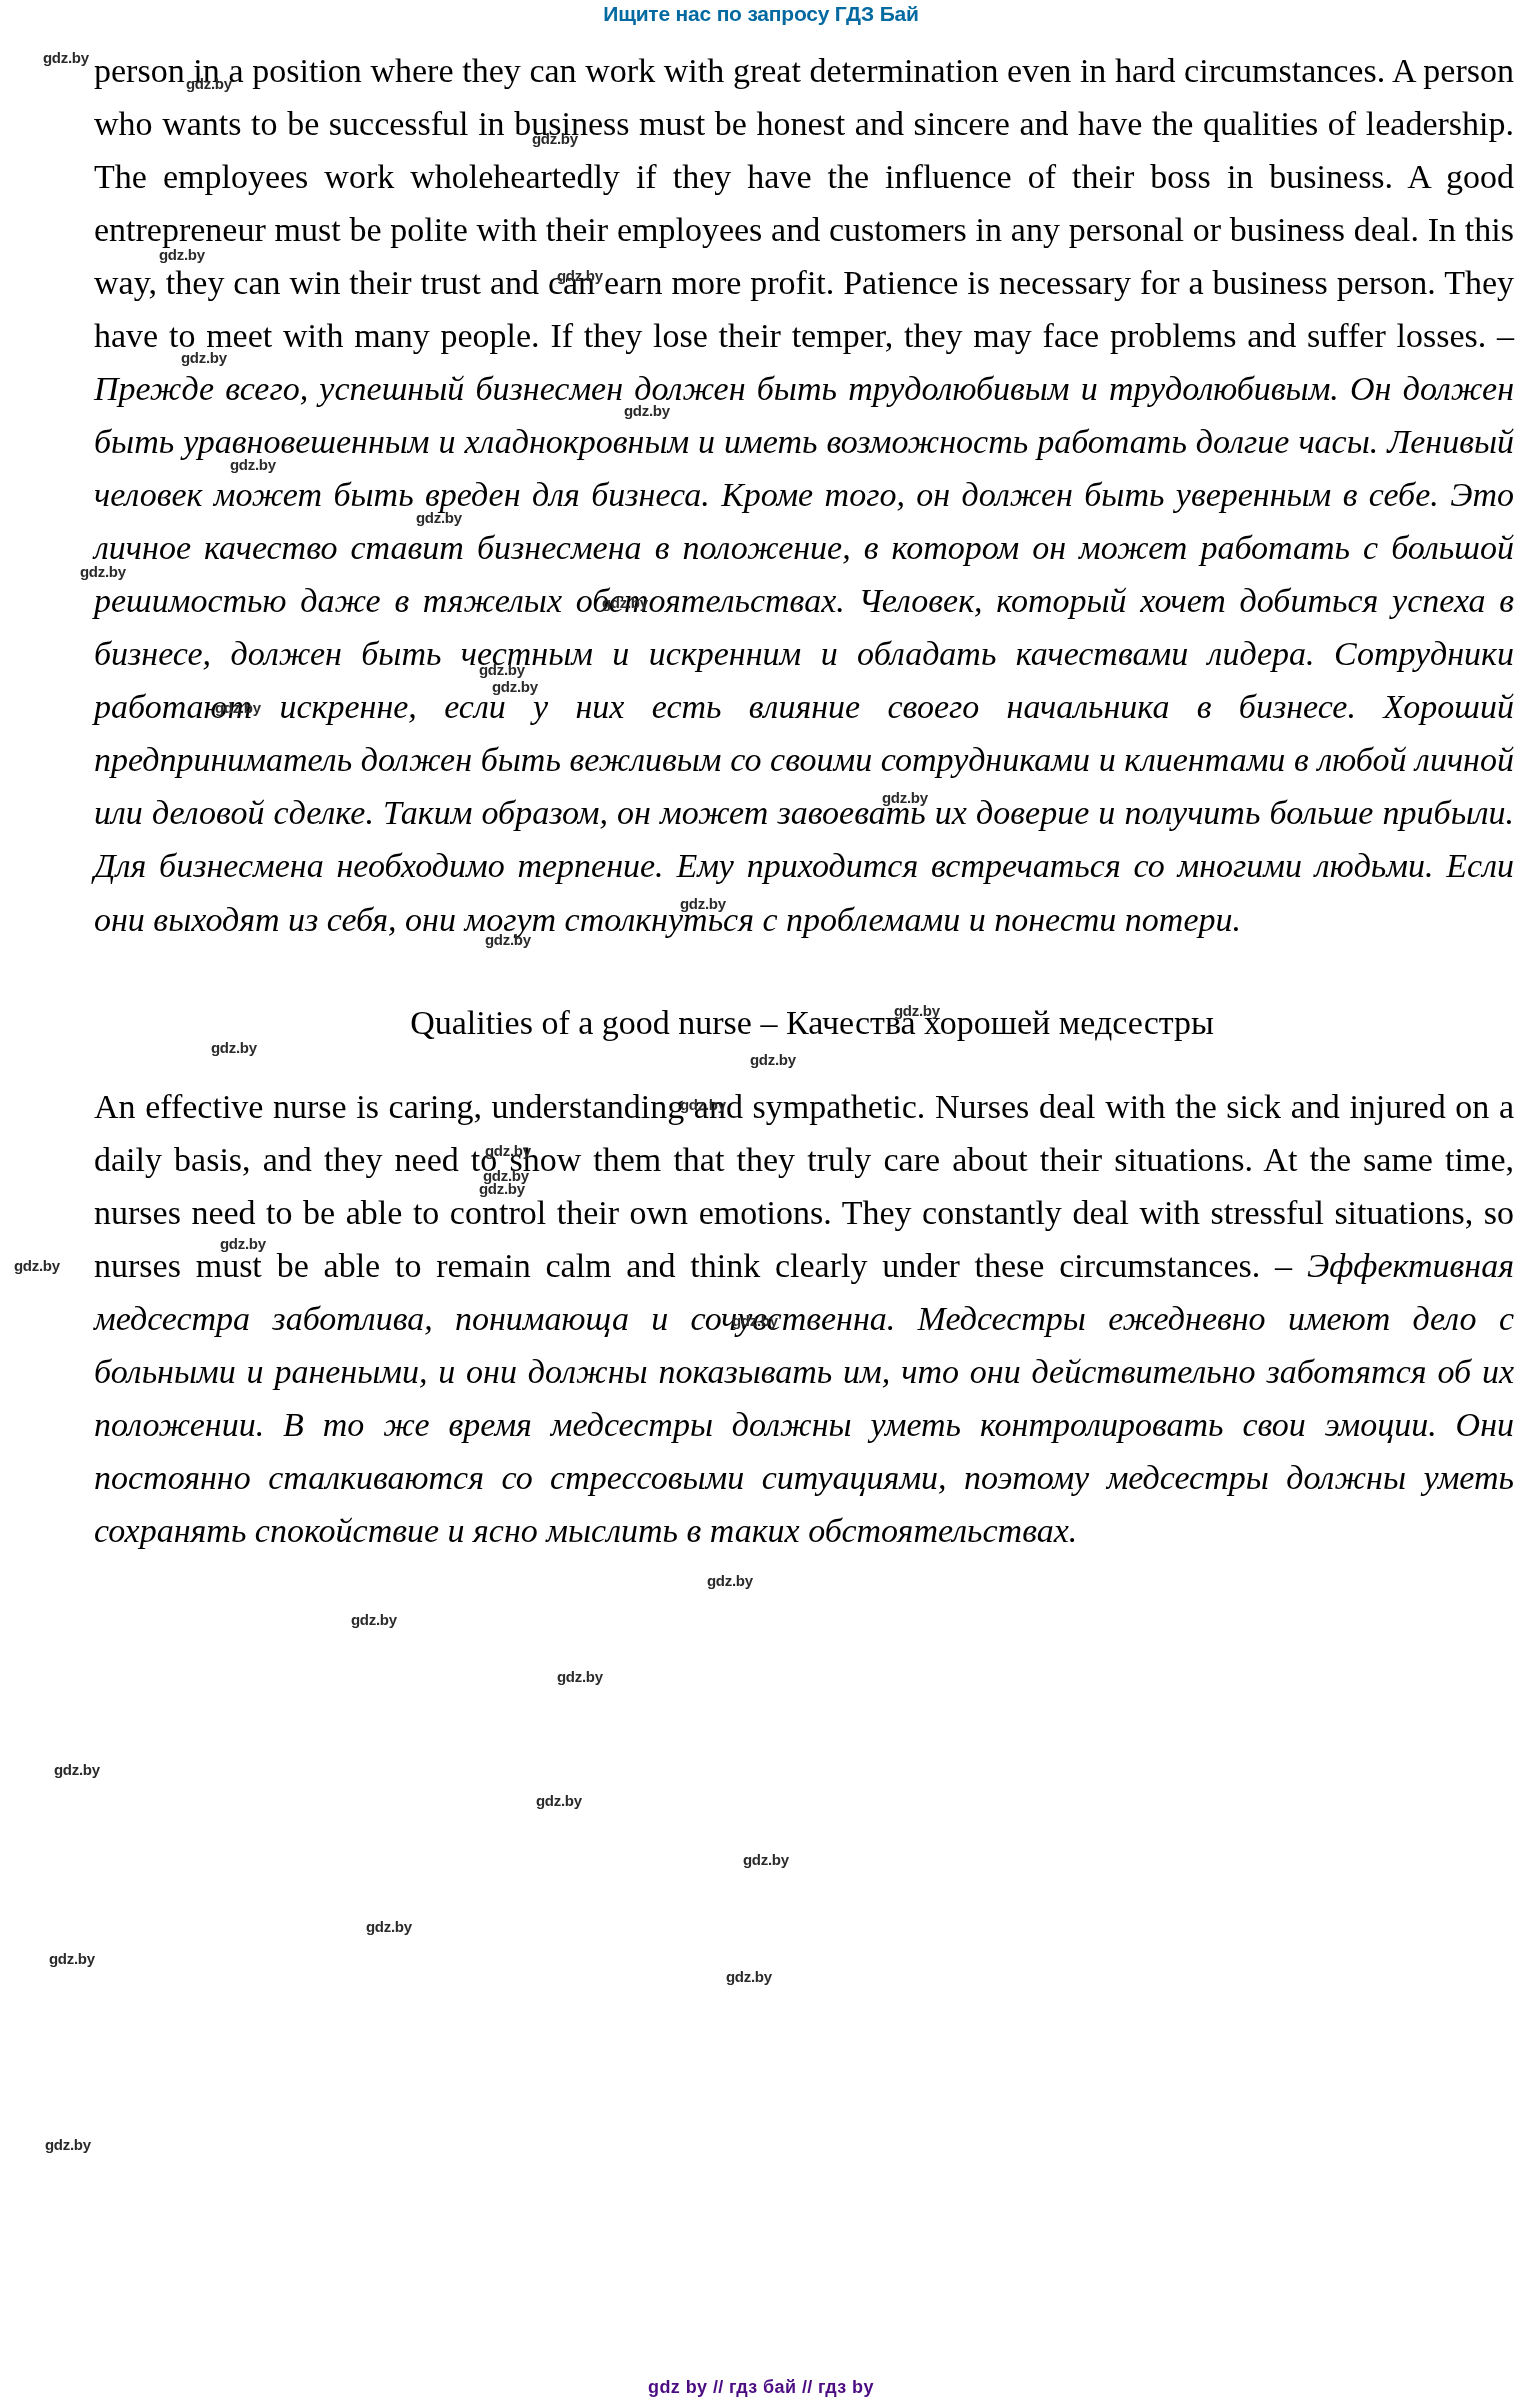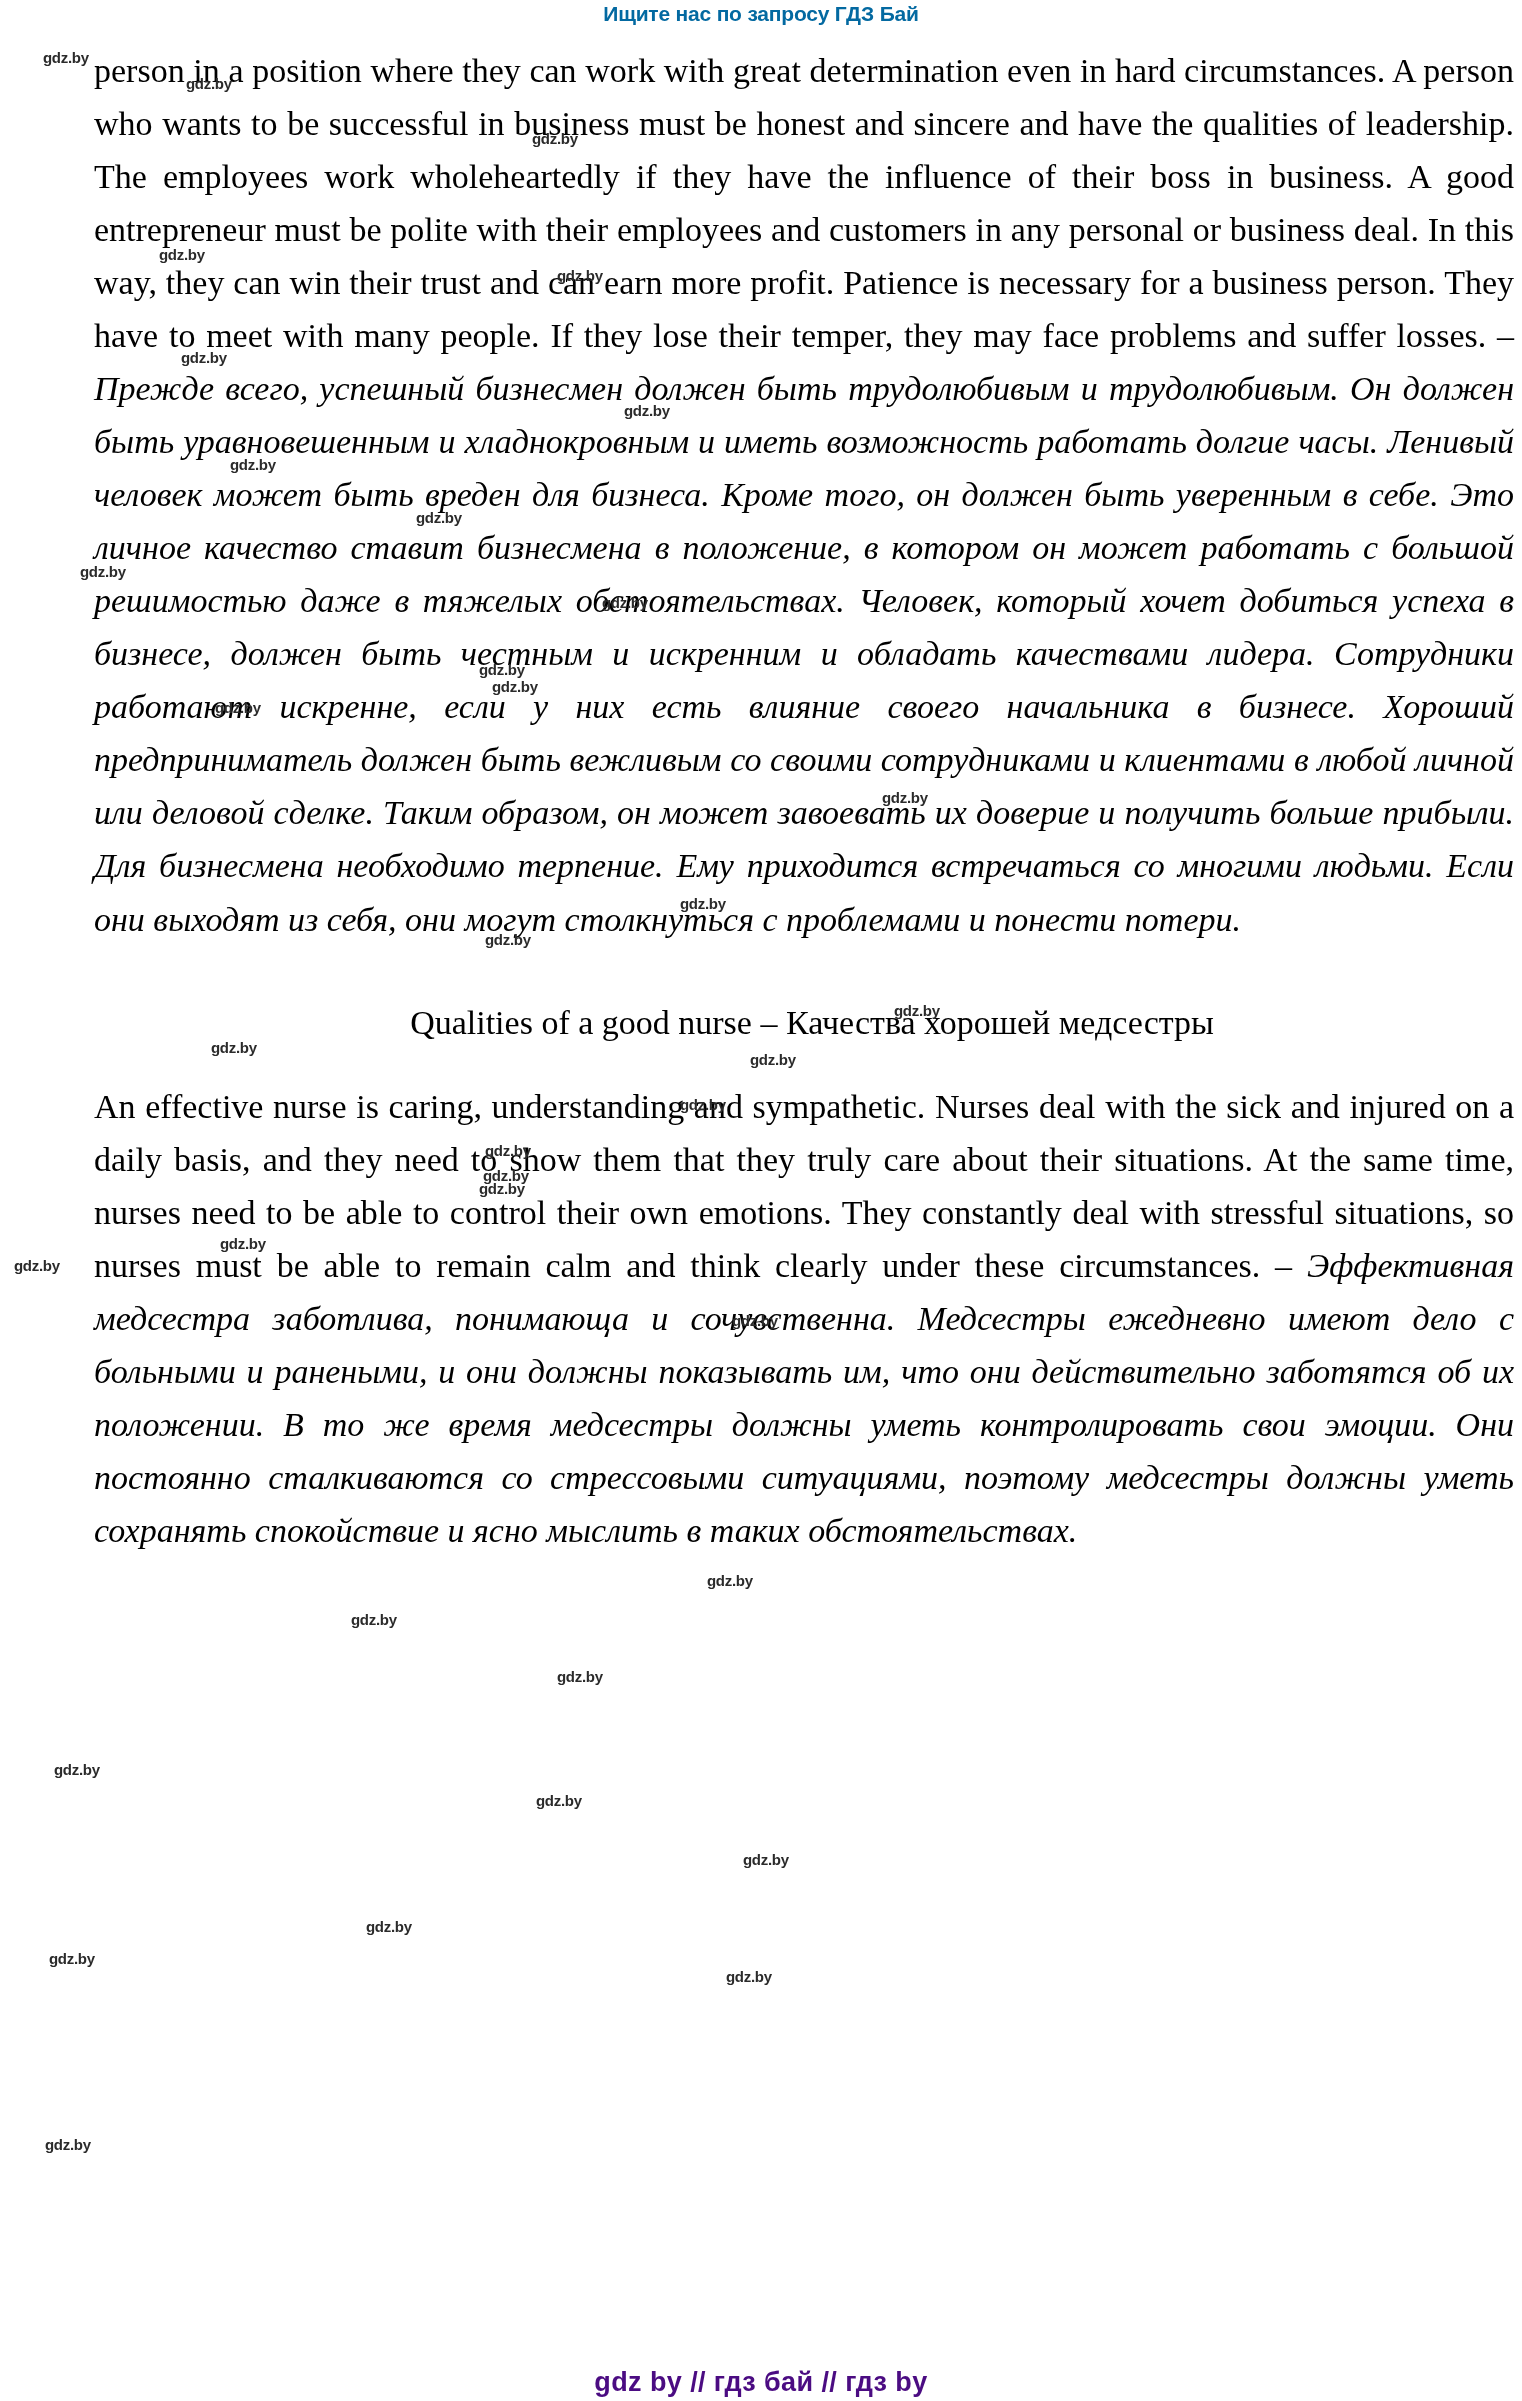--- a/index.html
+++ b/index.html
@@ -78,21 +78,21 @@
 
   
   .footer-links {
     position: absolute;
     left: 0;
     bottom: 3.2px;
     width: 100%;
     text-align: center;
     font-family: "Liberation Sans", "DejaVu Sans", sans-serif;
     font-weight: 700;
-    font-size: 27px;
+    font-size: 18px;
     color: #4b0c82;
     white-space: nowrap;
     letter-spacing: 0.4px;
   }
 </style>
 </head>
 <body>
 
 <div class="promo-banner" style="color: #0369a1;">Ищите нас по запросу ГДЗ Бай</div>
 

